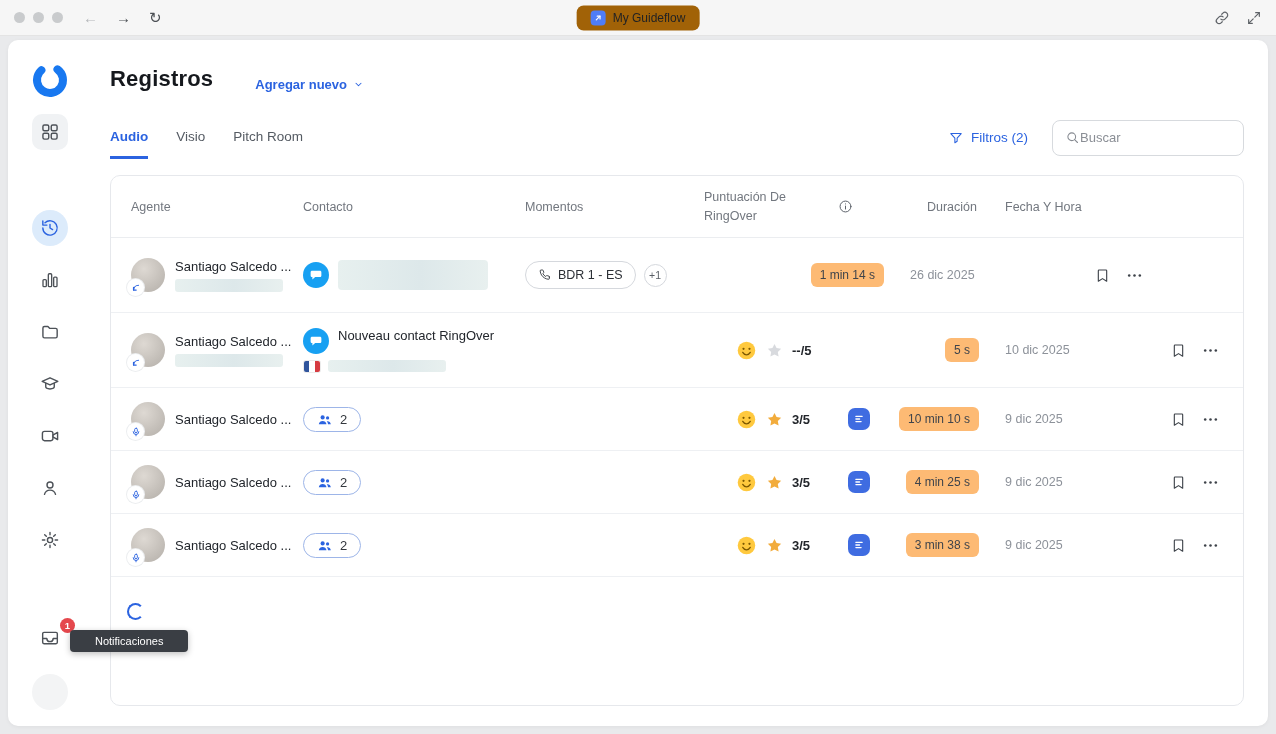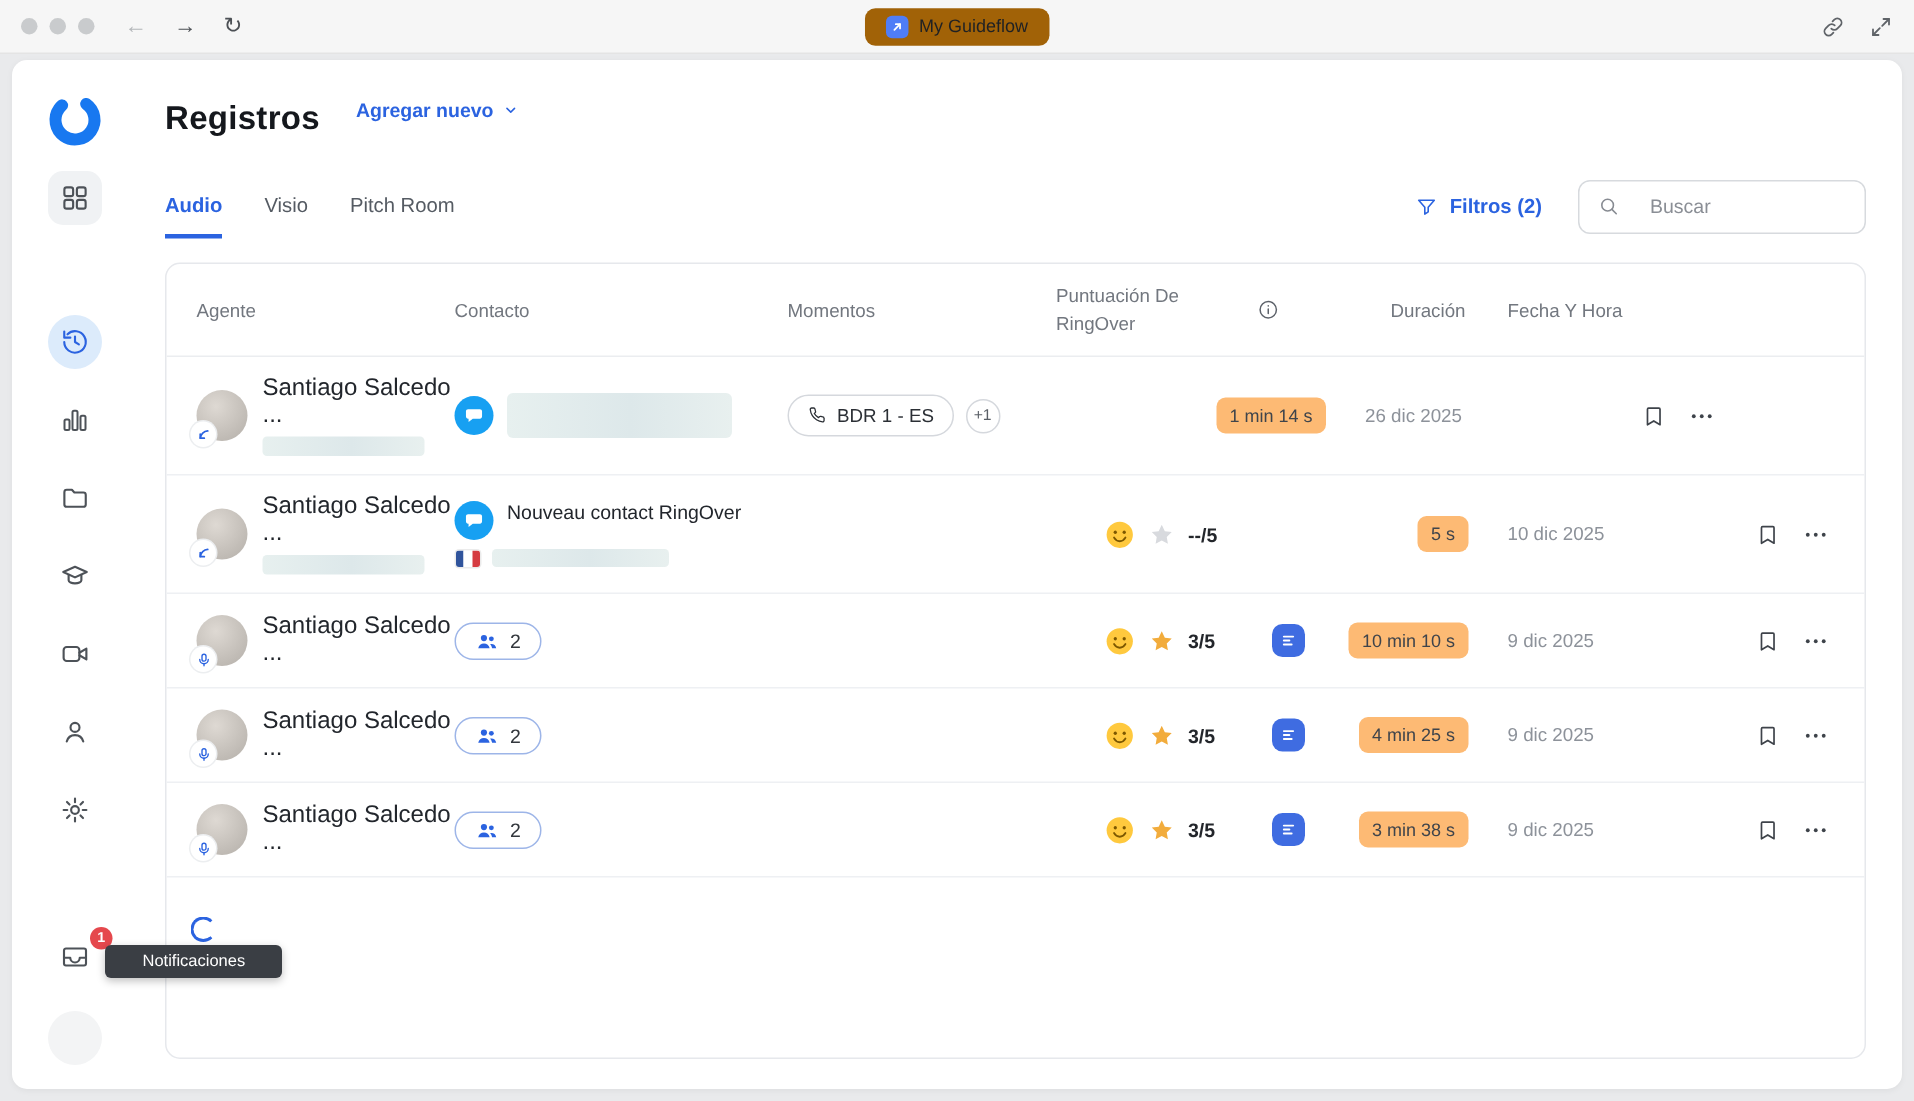--- a/index.html
+++ b/index.html
@@ -31,33 +31,33 @@
   .side-btn.square{background:#f0f2f4;border-radius:10px;margin-bottom:44px}
   .side-btn.active{background:#dcebfb;color:#2b63e0}
   .side-bottom{margin-top:auto;display:flex;flex-direction:column;align-items:center;gap:16px}
   .inbox-wrap{position:relative;width:36px;height:36px;display:flex;align-items:center;justify-content:center;color:#4d5258}
   .inbox-wrap svg{width:20px;height:20px}
   .badge{position:absolute;top:-4px;right:-7px;background:#e5484d;color:#fff;font-size:9.5px;font-weight:700;min-width:15px;height:15px;border-radius:8px;display:flex;align-items:center;justify-content:center;padding:0 3px}
   .user-avatar{width:36px;height:36px;border-radius:50%;background:#f3f4f5}
 
   
   .content{flex:1;min-width:0;display:flex;flex-direction:column;padding:26px 24px 0 18px}
-  .page-head{display:flex;align-items:flex-start;gap:24px}
+  .page-head{display:flex;align-items:flex-end;gap:42px}
   h1{font-size:22px;font-weight:700;color:#15181d;letter-spacing:.2px}
   .add-new{display:flex;align-items:center;gap:6px;color:#2b63e0;font-size:13px;font-weight:600;background:none;border:none;font-family:inherit;cursor:pointer}
   .add-new svg{width:11px;height:11px;display:block}
 
   .tabs-row{display:flex;align-items:center;margin-top:24px}
   .tabs{display:flex;gap:28px}
   .tab{font-size:13.5px;color:#555b63;padding:13px 0 12px;border-bottom:3px solid transparent;cursor:pointer}
   .tab.active{color:#2b63e0;font-weight:700;border-bottom-color:#2b63e0}
   .right-controls{margin-left:auto;display:flex;align-items:center;gap:24px}
-  .filters{display:flex;align-items:center;gap:7px;color:#2b63e0;font-size:13.5px;font-weight:700;background:none;border:none;font-family:inherit;cursor:pointer}
+  .filters{display:flex;align-items:center;gap:7px;color:#2b63e0;font-size:13.5px;font-weight:400;background:none;border:none;font-family:inherit;cursor:pointer}
   .filters svg{width:16px;height:16px;display:block}
-  .search{display:flex;align-items:center;gap:20px;border:1px solid #d7dade;border-radius:8px;height:36px;width:192px;padding:0 12px;color:#878b92;background:#fff}
+  .search{display:flex;align-items:center;gap:0;border:1px solid #d7dade;border-radius:8px;height:36px;width:192px;padding:0 12px;color:#878b92;background:#fff}
   .search svg{width:15px;height:15px;flex-shrink:0;display:block}
   .search input{border:none;outline:none;font-size:13px;width:100%;font-family:inherit;color:#23262b;background:transparent}
   .search input::placeholder{color:#8a8e95}
 
   
   .table-card{margin:16px 0 20px;border:1px solid #e6e8ec;border-radius:10px;flex:1;overflow:hidden;background:#fff}
   .t-head,.trow{display:grid;grid-template-columns:172px 222px 179px 180px 95px 1fr 76px;align-items:center;padding:0 20px}
   .t-head{height:62px;border-bottom:1px solid #ebedf0}
   .th{font-size:12.5px;color:#72777f}
   .th.score-h{display:flex;align-items:center;gap:24px}
@@ -67,21 +67,21 @@
   .th.right{text-align:right;padding-right:2px}
   .th.date-h{padding-left:26px}
 
   .trow{min-height:63px;border-bottom:1px solid #eef0f3}
   .trow.two-line{min-height:75px}
   .cell.agent{display:flex;align-items:center;gap:10px;padding:12px 0}
   .avatar{width:34px;height:34px;border-radius:50%;background:radial-gradient(circle at 38% 32%,#ded9d3,#b3aea8);position:relative;flex-shrink:0}
   .av-badge{position:absolute;left:-4px;bottom:-4px;width:17px;height:17px;border-radius:50%;background:#fff;box-shadow:0 0 0 1px #eceef0;display:flex;align-items:center;justify-content:center}
   .av-badge svg{width:10px;height:10px;display:block}
   .agent-txt{display:flex;flex-direction:column}
-  .agent-name{font-size:16px;color:#22262c}
+  .agent-name{font-size:13px;color:#22262c}
   .redacted{background:linear-gradient(90deg,#e7f0ef,#dde8ea 55%,#e8f0ef);border-radius:3px;display:inline-block}
   .redacted.w110{width:108px;height:13px;margin-top:5px}
   .redacted.w120{width:118px;height:12px}
   .redacted.big{width:150px;height:30px;border-radius:4px}
 
   .cell.contact{display:flex;align-items:center;gap:9px}
   .bubble-ic{width:26px;height:26px;border-radius:50%;background:#17a0f2;display:flex;align-items:center;justify-content:center;flex-shrink:0}
   .bubble-ic svg{width:14px;height:14px;display:block}
   .c-line1{display:flex;gap:9px}
   .c-name{font-size:13px;color:#22262c}

